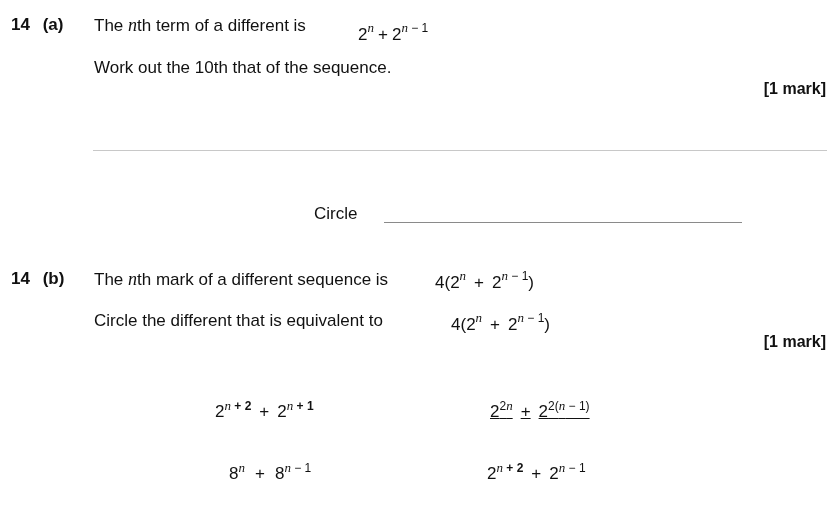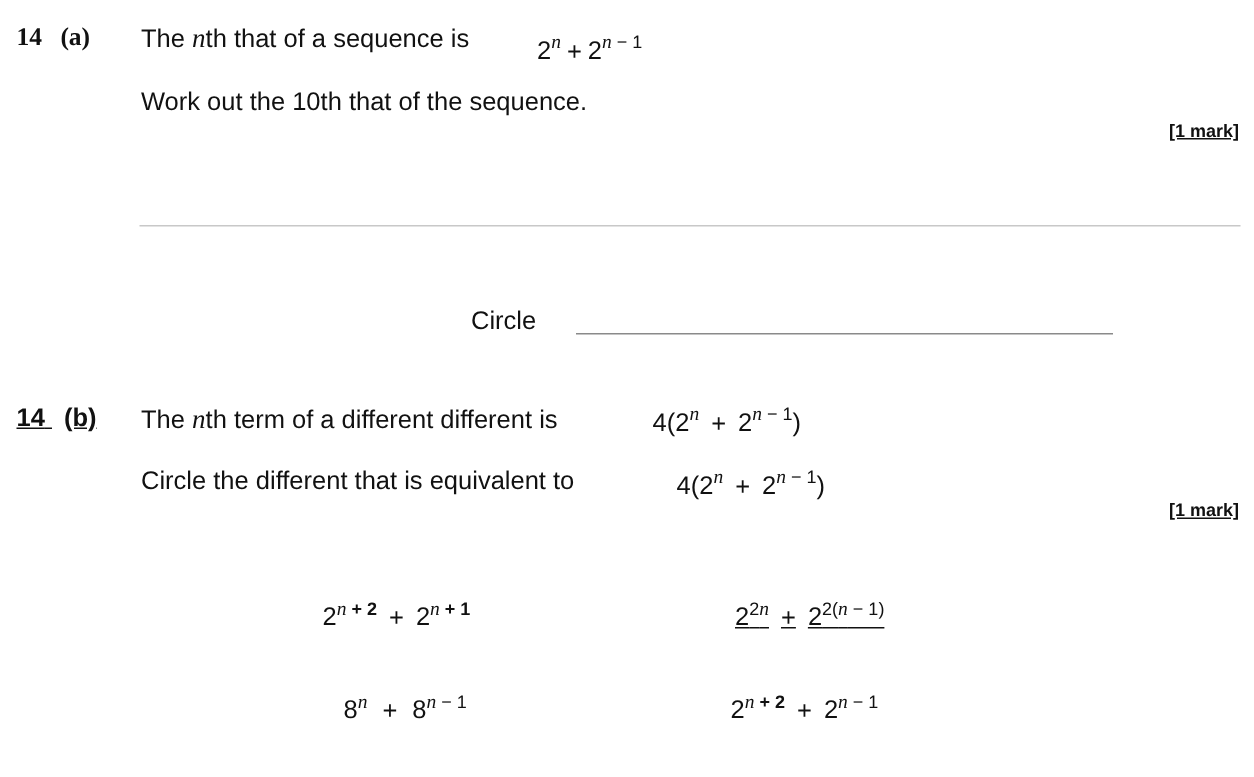--- a/index.html
+++ b/index.html
@@ -3,65 +3,65 @@
 <meta charset="utf-8">
 <style>
   html, body { margin: 0; padding: 0; background: #ffffff; }
   body {
     width: 836px; height: 518px; position: relative; overflow: hidden;
     font-family: "Liberation Sans", sans-serif; color: #111111;
   }
   .abs { position: absolute; white-space: nowrap; }
   .qnum { font-weight: bold; font-size: 17px; }
   .txt { font-size: 17px; }
-  .mark { font-weight: bold; font-size: 12px; text-decoration: underline; }
+  .mark { font-weight: bold; font-size: 16px; }
   .math { font-size: 17px; }
   .math sup { font-size: 12px; position: relative; top: -1px; }
   .var { font-family: "Liberation Serif", serif; font-style: italic; font-size: 18px; }
   sup .var { font-size: 13px; }
   .op { margin: 0 4px; }
   .rule { position: absolute; height: 0; border-top: 1px solid #c8c8c8; }
   .answer-line { position: absolute; height: 0; border-top: 1px solid #8a8a8a; }
   .option { font-size: 17px; }
   .option sup { font-size: 12px; }
 </style>
 </head>
 <body>
 
-<div class="abs qnum" style="left:11px; top:15px;font-family:Liberation Serif, serif;">
+<div class="abs qnum" style="left:11px; top:15px;">
   <span>14</span>
   <span style="margin-left:8px;">(a)</span>
 </div>
 
 <div class="abs txt" style="left:94px; top:15px;">
-  <span>The </span><span class="var">n</span><span>th that of a sequence is</span>
+  <span>The </span><span class="var">n</span><span>th term of a different is</span>
 </div>
 
 <div class="abs math" style="left:358px; top:5px;margin-top:16px;">
   <span>2</span><sup><span class="var">n</span><span></span></sup><span class="op">+</span><span>2</span><sup><span class="var">n</span><span> − 1</span></sup>
 </div>
 
 <div class="abs txt" style="left:94px; top:58px;">Work out the 10th that of the sequence.</div>
 
 <div class="abs mark" style="right:10px; top:80px;">[1 mark]</div>
 
 <div class="rule" style="left:93px; top:150px; width:734px;"></div>
 
 <div class="abs txt" style="left:314px; top:204px;">Circle</div>
 <div class="answer-line" style="left:384px; top:222px; width:358px;">
   <span class="abs" style="left:4px; top:-20px; font-size:17px;"></span>
 </div>
 
-<div class="abs qnum" style="left:11px; top:269px;text-decoration:underline;">
+<div class="abs qnum" style="left:11px; top:269px;">
   <span>14</span>
   <span style="margin-left:8px;">(b)</span>
 </div>
 
 <div class="abs txt" style="left:94px; top:269px;">
-  <span>The </span><span class="var">n</span><span>th term of a different different is</span>
+  <span>The </span><span class="var">n</span><span>th mark of a different sequence is</span>
 </div>
 
 <div class="abs math" style="left:435px; top:269px;">
   <span>4(</span><span>2</span><sup><span class="var">n</span></sup><span class="op" style="margin:0 8px;">+</span><span>2</span><sup><span class="var">n</span><span> − 1</span></sup><span>)</span>
 </div>
 
 <div class="abs txt" style="left:94px; top:311px;">Circle the different that is equivalent to</div>
 
 <div class="abs math" style="left:451px; top:311px;">
   <span>4(</span><span>2</span><sup><span class="var">n</span></sup><span class="op" style="margin:0 8px;">+</span><span>2</span><sup><span class="var">n</span><span> − 1</span></sup><span>)</span>

